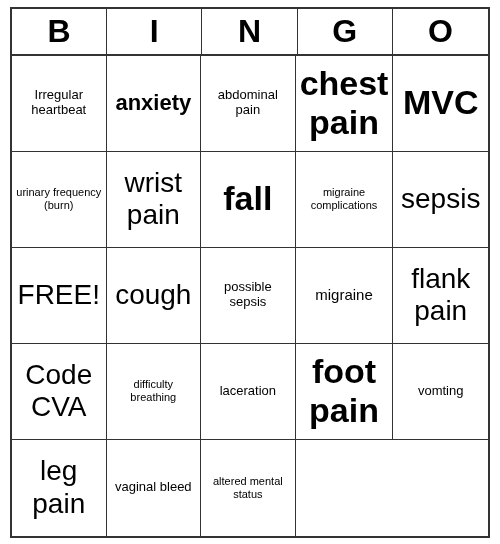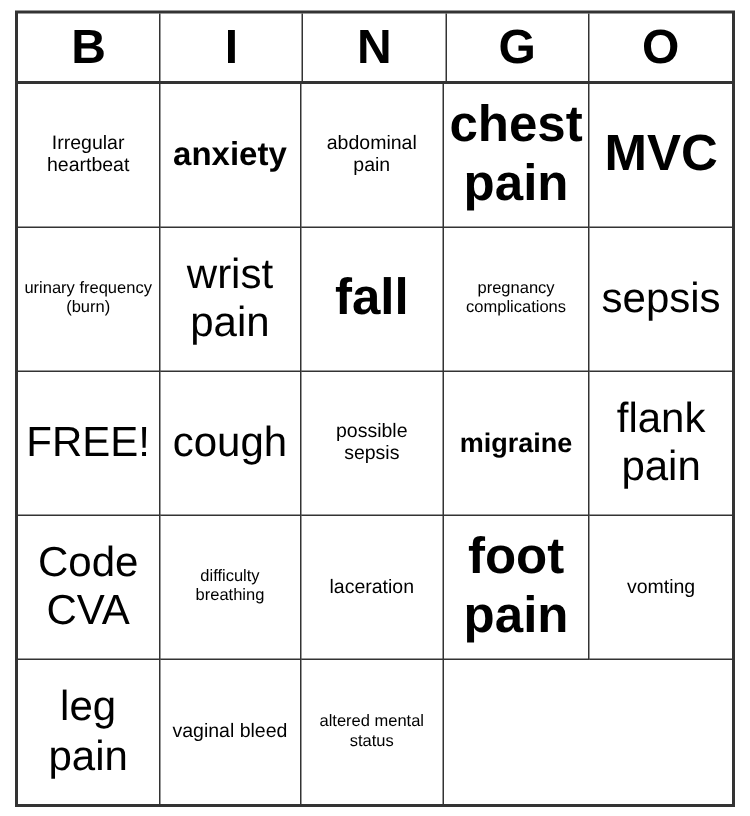--- a/index.html
+++ b/index.html
@@ -48,21 +48,21 @@
       line-height: 1.15;
     }
     .bingo-cell:nth-child(5n) {
       border-right: none;
     }
     .bingo-cell:nth-child(n+21) {
       border-bottom: none;
     }
     .size-xs { font-size: 11px; }
     .size-sm { font-size: 13px; }
-    .size-md { font-size: 18px; font-weight: bold; }
+    .size-md { font-size: 15px; }
     .size-lg { font-size: 22px; font-weight: bold; }
     .size-xl { font-size: 28px; font-weight: normal; }
     .size-xxl { font-size: 34px; font-weight: bold; }
   </style>
 </head>
 <body>
 
 <div class="bingo-card">
   <div class="bingo-header">
   <div class="bingo-header-cell">B</div>
@@ -73,21 +73,21 @@
     </div>
   <div class="bingo-grid">
   <div class="bingo-cell size-sm">Irregular heartbeat</div>
       <div class="bingo-cell size-lg">anxiety</div>
       <div class="bingo-cell size-sm">abdominal pain</div>
       <div class="bingo-cell size-xxl">chest pain</div>
       <div class="bingo-cell size-xxl">MVC</div>
       <div class="bingo-cell size-xs">urinary frequency (burn)</div>
       <div class="bingo-cell size-xl">wrist pain</div>
       <div class="bingo-cell size-xxl">fall</div>
-      <div class="bingo-cell size-xs">pregnancy complications</div>
+      <div class="bingo-cell size-xs">migraine complications</div>
       <div class="bingo-cell size-xl">sepsis</div>
       <div class="bingo-cell size-xl">FREE!</div>
       <div class="bingo-cell size-xl">cough</div>
       <div class="bingo-cell size-sm">possible sepsis</div>
       <div class="bingo-cell size-md">migraine</div>
       <div class="bingo-cell size-xl">flank pain</div>
       <div class="bingo-cell size-xl">Code CVA</div>
       <div class="bingo-cell size-xs">difficulty breathing</div>
       <div class="bingo-cell size-sm">laceration</div>
       <div class="bingo-cell size-xxl">foot pain</div>

